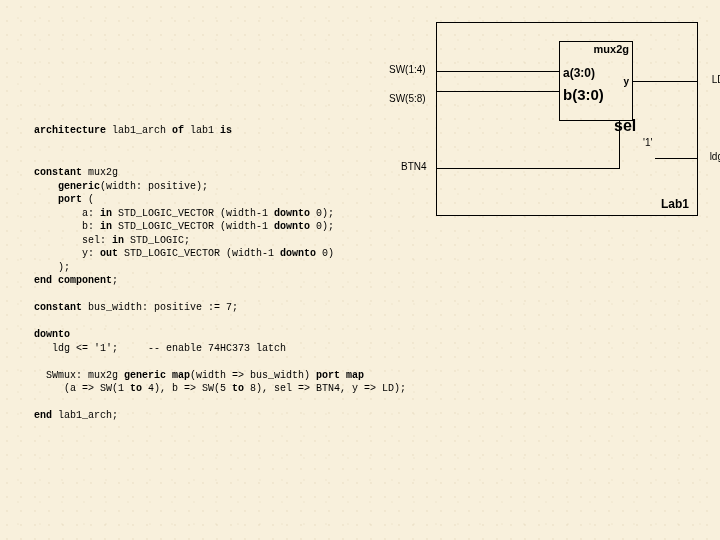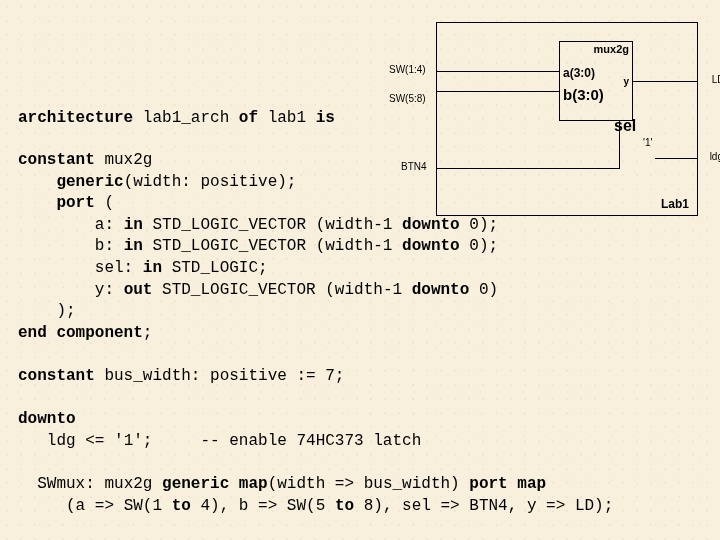--- a/index.html
+++ b/index.html
@@ -17,23 +17,23 @@
     font-size: 14px;
     color: #000;
     position: relative;
     overflow: hidden;
   }
   .page {
     padding: 0 18px;
     position: relative;
   }
   pre {
-    margin: 0;
+    margin: 16px;
     font-family: inherit;
-    font-size: 16px;
+    font-size: 10px;
     line-height: 1.35;
     white-space: pre;
   }
   .kw { font-weight: bold; }
   .diagram {
     position: absolute;
     top: 22px;
     right: 22px;
     width: 260px;
     height: 192px;

